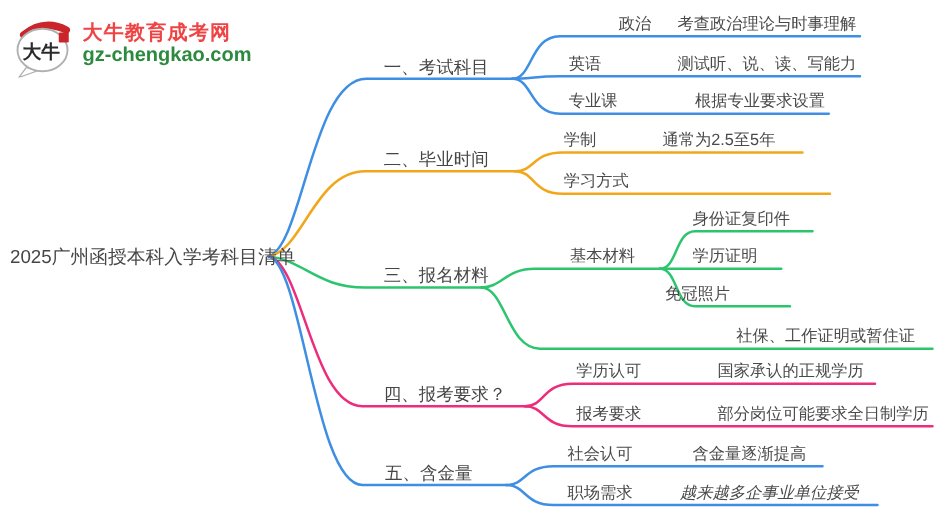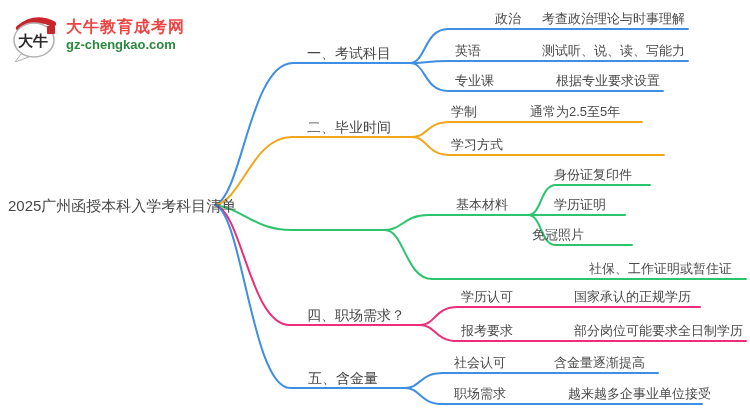--- a/index.html
+++ b/index.html
@@ -5,21 +5,21 @@
   html,body{margin:0;padding:0;background:#fff;}
   .stage{position:relative;width:750px;height:410px;background:#fff;overflow:hidden;
          font-family:"Liberation Sans","DejaVu Sans",sans-serif;}
   .lines{position:absolute;left:0;top:0;}
   .node{position:absolute;white-space:nowrap;color:#4a4a4a;font-size:13px;line-height:16px;}
   .root-title{font-size:15px;line-height:19px;color:#474747;}
   .blabel{font-size:14px;line-height:18px;color:#454545;}
   .logo{position:absolute;left:10px;top:12px;display:flex;align-items:flex-start;}
   .logo-text{margin-left:6px;}
   .logo-name{font-size:16px;font-weight:bold;color:#ef4444;letter-spacing:1px;line-height:20px;margin-top:5px;}
-  .logo-url{font-size:13px;font-weight:bold;color:#2b8a3e;line-height:16px;}
+  .logo-url{font-size:16px;font-weight:bold;color:#2b8a3e;line-height:16px;}
 </style>
 </head>
 <body>
 
 <div class="stage">
 
   <svg class="lines" width="750" height="410" viewBox="0 0 750 410">
     <g fill="none" stroke-width="2" stroke-linecap="round" stroke="#3e8ee3">
       <path d="M215,205 C242,197 250,63 293,63 L410,63"></path>
       <path d="M410,63 C426,63 424,29 448,29 L688,29"></path>
@@ -62,21 +62,22 @@
     <div class="logo-text">
       <div class="logo-name">大牛教育成考网</div>
       <div class="logo-url">gz-chengkao.com</div>
     </div>
   </div>
 
   <div class="node root-title" style="left:8px;top:196px;">2025广州函授本科入学考科目清单</div>
 
   <div class="node blabel" style="left:307px;top:44px;">一、考试科目</div>
   <div class="node blabel" style="left:307px;top:118px;">二、毕业时间</div>
-  <div class="node blabel" style="left:307px;top:306px;">四、职场需求？</div>
+  <div class="node blabel" style="left:307px;top:211px;">三、报名材料</div>
+  <div class="node blabel" style="left:307px;top:306px;">四、报考要求？</div>
   <div class="node blabel" style="left:308px;top:369px;">五、含金量</div>
 
   <div class="node" style="left:455px;top:11px;margin-left:40px;">政治</div>
   <div class="node" style="left:542px;top:11px;">考查政治理论与时事理解</div>
   <div class="node" style="left:455px;top:43px;">英语</div>
   <div class="node" style="left:542px;top:43px;">测试听、说、读、写能力</div>
   <div class="node" style="left:455px;top:73px;">专业课</div>
   <div class="node" style="left:556px;top:73px;">根据专业要求设置</div>
 
   <div class="node" style="left:451px;top:104px;">学制</div>
@@ -90,15 +91,15 @@
   <div class="node" style="left:589px;top:261px;">社保、工作证明或暂住证</div>
 
   <div class="node" style="left:461px;top:289px;">学历认可</div>
   <div class="node" style="left:574px;top:289px;">国家承认的正规学历</div>
   <div class="node" style="left:461px;top:323px;">报考要求</div>
   <div class="node" style="left:574px;top:323px;">部分岗位可能要求全日制学历</div>
 
   <div class="node" style="left:454px;top:355px;">社会认可</div>
   <div class="node" style="left:554px;top:355px;">含金量逐渐提高</div>
   <div class="node" style="left:454px;top:386px;">职场需求</div>
-  <div class="node" style="left:568px;top:386px;">越来越多企事业单位接受</div>
+  <div class="node" style="left:544px;top:386px;font-style:italic;">越来越多企事业单位接受</div>
 
 </div>
 
 </body></html>

